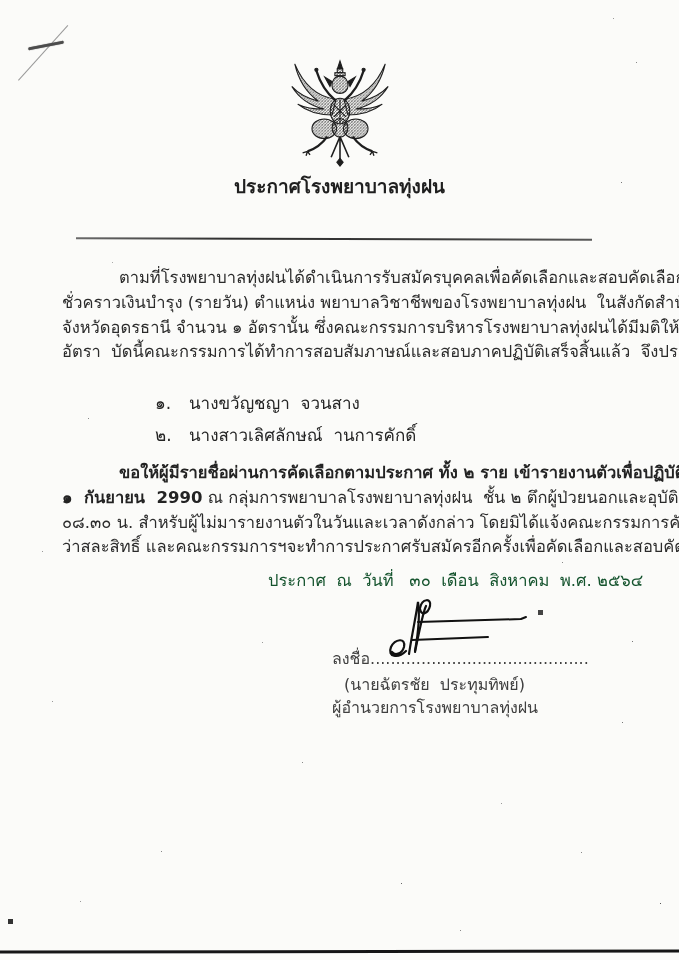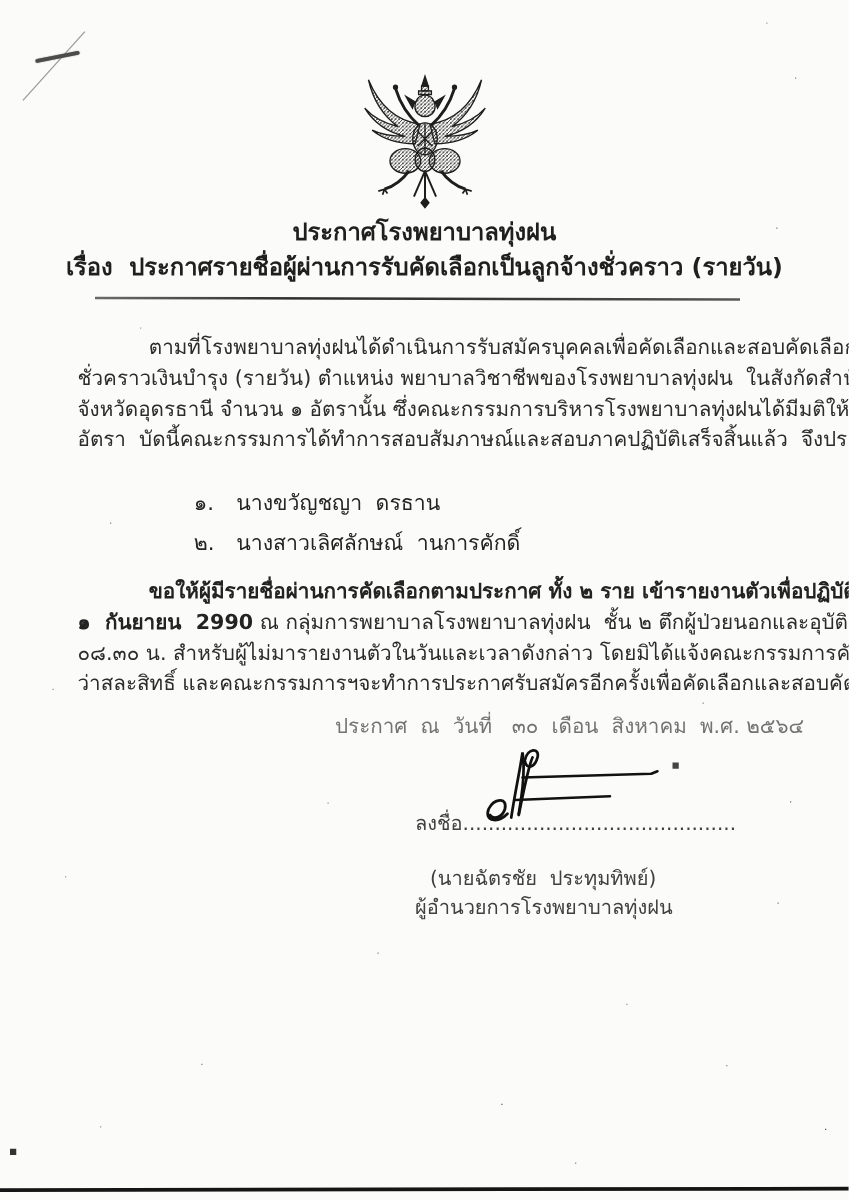--- a/index.html
+++ b/index.html
@@ -20,26 +20,26 @@
     transform:rotate(0.15deg);}
   
   .para{font-size:16.5px;line-height:24.8px;color:#2b2b2b;}
   #p1{left:62px;top:266px;width:560px;}
   #p2{left:62px;top:461px;width:560px;}
   .indent{padding-left:57px;}
   .b{font-weight:bold;color:#232323;}
   #candidate-list{left:155px;top:393px;font-size:17px;color:#242424;}
   .cand-row{display:flex;gap:14px;margin-bottom:11px;line-height:21px;}
   .cand-num{width:20px;}
-  #date-line{left:268px;top:567px;font-size:16.5px;color:#737373;}
+  #date-line{left:268px;top:567px;font-size:16.5px;color:#14532d;}
   
   #sig-scribble{left:368px;top:596px;width:162px;height:68px;}
   #sign-block{left:332px;top:648px;width:205px;font-size:16px;color:#404040;}
   #sign-row{line-height:22px;white-space:pre;}
-  #signer-name{text-align:center;margin-top:21px;line-height:23px;}
+  #signer-name{text-align:center;margin-top:3px;line-height:23px;}
   #signer-title{text-align:left;line-height:23px;}
   
   #pencil-mark-1{left:12px;top:26px;width:74px;height:1px;background:#9a9a9a;
     transform:rotate(-48deg);transform-origin:left top;left:18px;top:80px;}
   #pencil-mark-2{left:28px;top:44px;width:36px;height:3px;background:#4c4c4c;
     transform:rotate(-11deg);border-radius:2px;box-shadow:0 0 1px #777;}
   #bottom-edge{left:0;top:950px;width:679px;height:3px;background:#151515;
     transform:rotate(-0.1deg);}
   #noise{left:0;top:0;width:1px;height:1px;background:transparent;
     box-shadow:
@@ -101,35 +101,34 @@
       <path d="M93,93 l5,1.5 M93,93 l1.5,4.5 M93,93 l-2.5,3.5" stroke-width="1.4"></path>
 
       <path d="M60,78 L51,99 M60,78 L60,102 M60,78 L69,99" stroke-width="1.6"></path>
       <path d="M60,100 l-3.2,4 l3.2,4 l3.2,-4 Z" fill="#1e1e1e"></path>
     </g>
   </svg>
 </div>
 
 <div class="abs" id="title-block">
   <div class="line">ประกาศโรงพยาบาลทุ่งฝน</div>
-  <div class="line">เรื่อง  ประกาศรายชื่อผู้ผ่านการรับคัดเลือกเป็นลูกจ้างชั่วคราว (รายวัน)</div>
 </div>
 <div class="abs" id="title-rule"></div>
 
 <div class="abs para" id="p1">
   <div class="line indent">ตามที่โรงพยาบาลทุ่งฝนได้ดำเนินการรับสมัครบุคคลเพื่อคัดเลือกและสอบคัดเลือกเป็นลูกจ้าง</div>
   <div class="line">ชั่วคราวเงินบำรุง (รายวัน) ตำแหน่ง พยาบาลวิชาชีพของโรงพยาบาลทุ่งฝน  ในสังกัดสำนักงานสาธารณสุข</div>
   <div class="line">จังหวัดอุดรธานี จำนวน ๑ อัตรานั้น ซึ่งคณะกรรมการบริหารโรงพยาบาลทุ่งฝนได้มีมติให้เปิดรับจำนวน ๒</div>
   <div class="line">อัตรา  บัดนี้คณะกรรมการได้ทำการสอบสัมภาษณ์และสอบภาคปฏิบัติเสร็จสิ้นแล้ว  จึงประกาศรายชื่อผู้ผ่าน</div>
 </div>
 
 <div class="abs" id="candidate-list">
   <div class="cand-row">
     <span class="cand-num line">๑.</span>
-    <span class="line">นางขวัญชญา  ดรธาน</span>
+    <span class="line">นางขวัญชญา  จวนสาง</span>
   </div>
   <div class="cand-row">
     <span class="cand-num line">๒.</span>
     <span class="line">นางสาวเลิศลักษณ์  านการคักดิ์</span>
   </div>
 </div>
 
 <div class="abs para" id="p2">
   <div class="line indent b">ขอให้ผู้มีรายชื่อผ่านการคัดเลือกตามประกาศ ทั้ง ๒ ราย เข้ารายงานตัวเพื่อปฏิบัติงาน   ในวันที่</div>
   <div class="line"><span class="b">๑  กันยายน  2990</span><span> ณ กลุ่มการพยาบาลโรงพยาบาลทุ่งฝน  ชั้น ๒ ตึกผู้ป่วยนอกและอุบัติเหตุฉุกเฉิน  เวลา</span></div>

